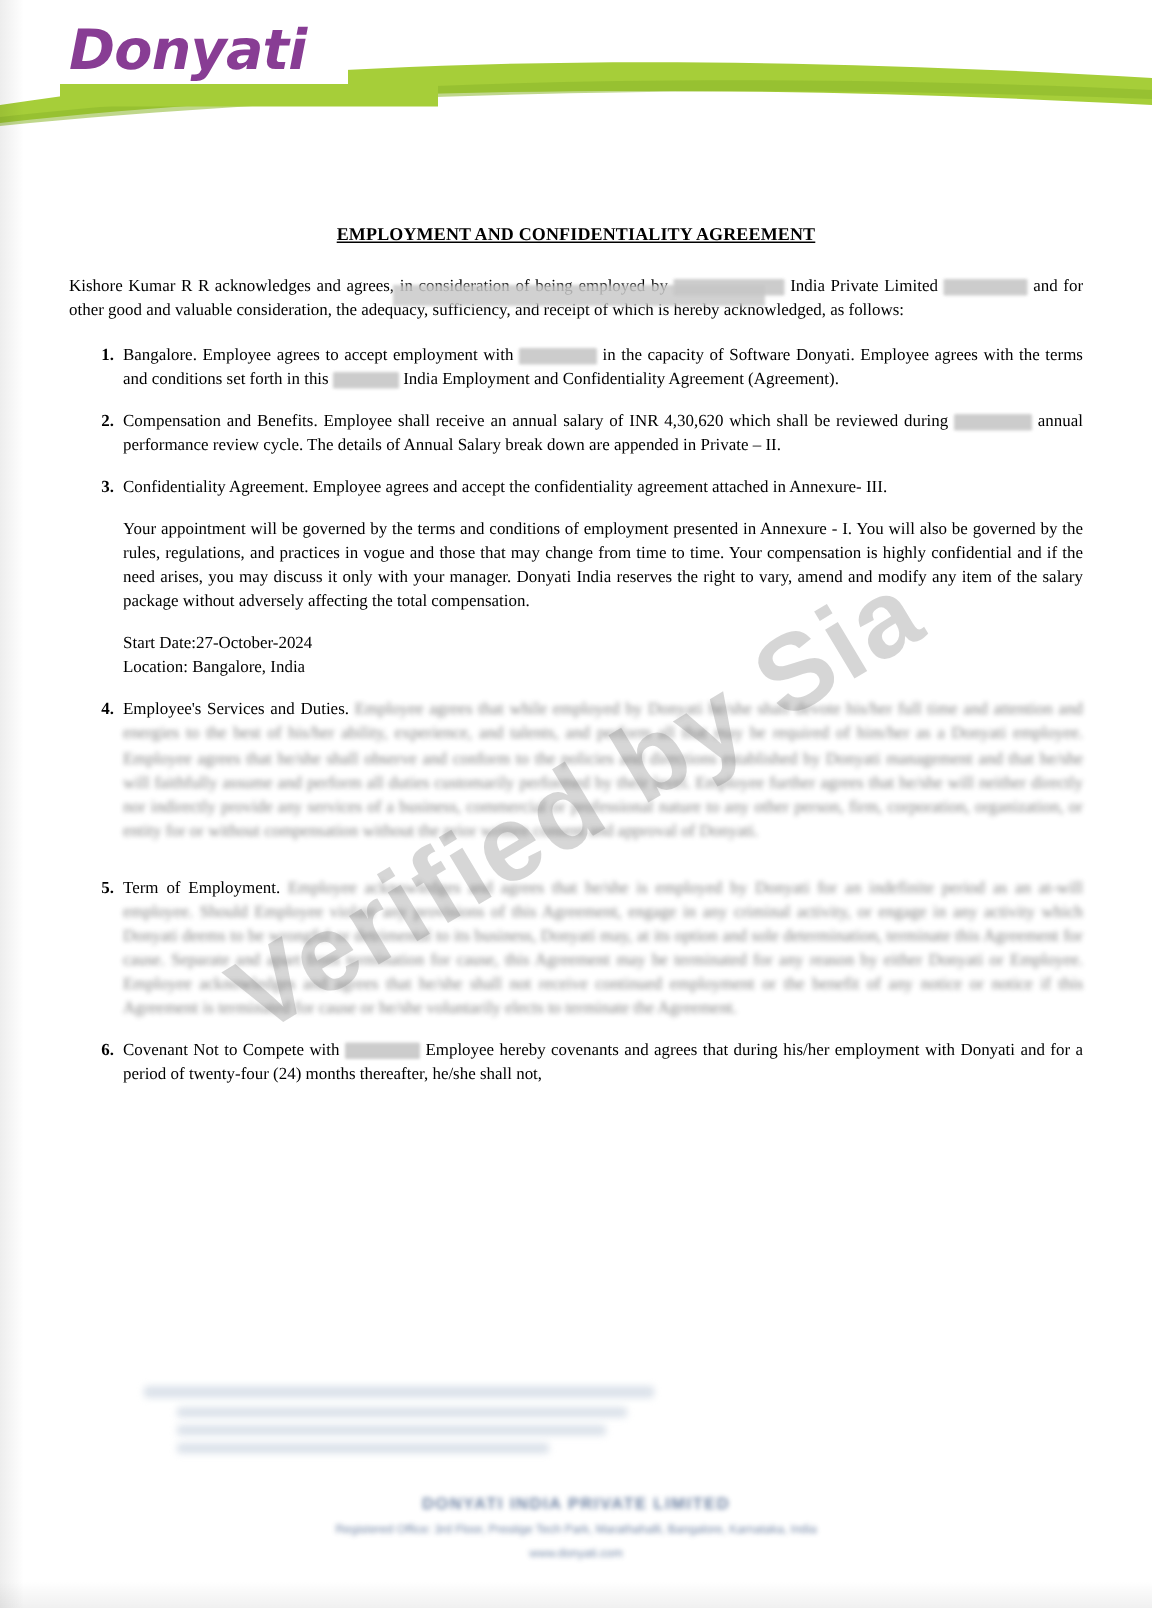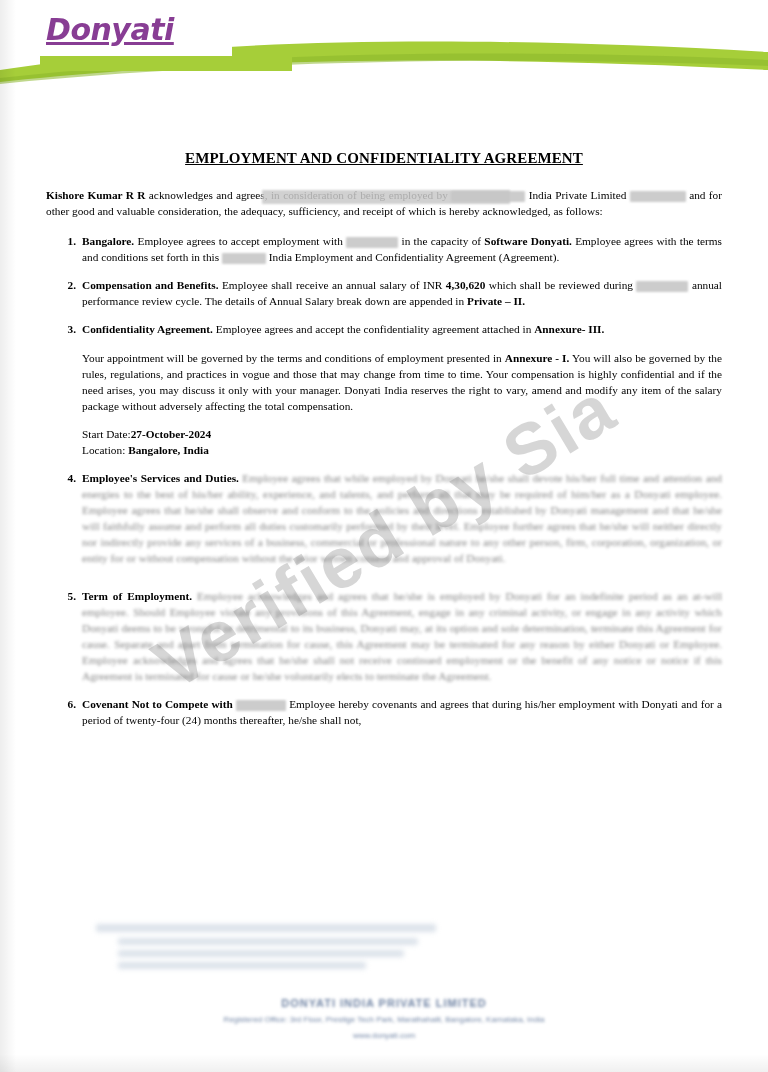--- a/index.html
+++ b/index.html
@@ -34,26 +34,25 @@
     height: 52px;
     background: #ffffff;
   }
   #logo-text {
     position: absolute;
     left: 46px;
     top: 12px;
     font-family: "DejaVu Sans", sans-serif;
     font-weight: bold;
     font-style: italic;
-    font-size: 30px;
+    font-size: 37px;
     color: #7f2f8c;
     letter-spacing: -0.5px;
     opacity: 0.93;
     filter: blur(0.4px);
-    text-decoration: underline;
   }
   #logo-underbar {
     position: absolute;
     left: 40px;
     top: 56px;
     width: 252px;
     height: 15px;
     background: #a6ce39;
   }
   #swoosh {
@@ -73,42 +72,42 @@
     height: 980px;
     color: #000000;
     font-size: 11.3px;
     line-height: 1.42;
   }
   .inner {
     position: relative;
     margin: 0 46px;
   }
   h1.doc-title {
-    font-size: 15px;
+    font-size: 12px;
     font-weight: bold;
     text-align: center;
     text-decoration: underline;
     margin: 56px 0 0 0;
     letter-spacing: 0.1px;
   }
   .redact-title {
     position: absolute;
     left: 216px;
     top: 42px;
     width: 248px;
     height: 14px;
     background: #c9c9c9;
     opacity: 0.85;
     filter: blur(1.1px);
   }
   p.para {
     margin: 14px 0 0 0;
     text-align: justify;
   }
-  .b { font-weight: bold; }
+  .b { font-weight: normal; }
 
   
   ol.clauses {
     margin: 14px 0 0 0;
     padding: 0 0 0 36px;
     list-style: none;
     counter-reset: cl;
   }
   ol.clauses > li {
     position: relative;

